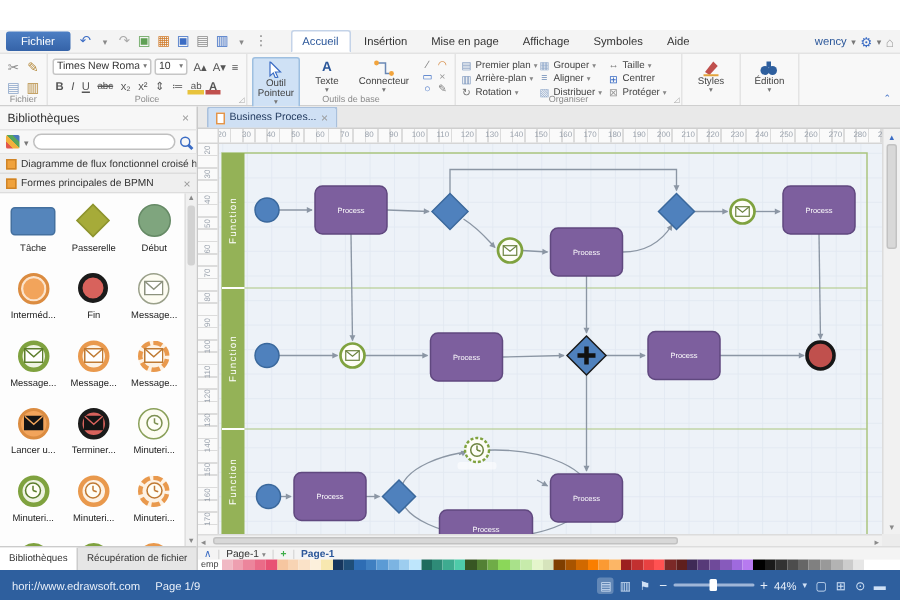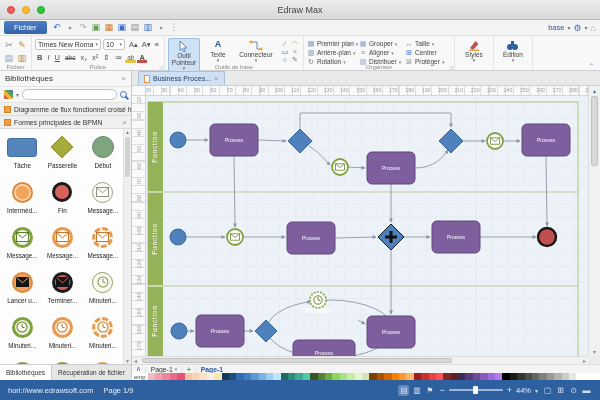--- a/index.html
+++ b/index.html
@@ -175,43 +175,45 @@
 [data-name="presentation-mode-icon"]::before{content:"▬"}
 .ztrack{width:54px;height:2px;background:#9fb6d8;position:relative;border-radius:1px}
 .zknob{position:absolute;left:24px;top:-3px;width:5px;height:8px;background:#fff;border-radius:1px}
 .zbtn{color:#e8eff9;font-size:9px}
 </style>
 </head>
 <body>
 
 <div id="app" data-name="edraw-max-window">
 
-  <div class="titlebar" data-name="title-bar">
-    <span class="tl red" data-name="close-window-button"></span>
-    <span class="tl yel" data-name="minimize-window-button"></span>
-    <span class="tl grn" data-name="zoom-window-button"></span>
-    <div class="wtitle" data-name="window-title">Edraw Max</div>
-  </div>
 
   <div class="menubar" data-name="menu-bar">
     <div class="filebtn" data-name="file-menu-button">Fichier</div>
     <div class="quick" data-name="quick-access">
         <span class="qicon" data-name="undo-icon"></span>
         <span class="qicon" data-name="undo-caret-icon"></span>
         <span class="qicon" data-name="redo-icon"></span>
         <span class="qicon" data-name="new-from-template-icon"></span>
         <span class="qicon" data-name="presentation-icon"></span>
         <span class="qicon" data-name="save-icon"></span>
         <span class="qicon" data-name="print-icon"></span>
         <span class="qicon" data-name="clipboard-panel-icon"></span>
         <span class="qicon" data-name="clipboard-caret-icon"></span>
         <span class="qicon" data-name="more-icon"></span>
       </div>
+    <div class="mtabs" data-name="menu-tabs">
+        <div class="mtab active" data-name="tab-accueil">Accueil</div>
+        <div class="mtab" data-name="tab-ins-rtion">Insértion</div>
+        <div class="mtab" data-name="tab-mise-en-page">Mise en page</div>
+        <div class="mtab" data-name="tab-affichage">Affichage</div>
+        <div class="mtab" data-name="tab-symboles">Symboles</div>
+        <div class="mtab" data-name="tab-aide">Aide</div>
+      </div>
     <div class="menu-right" data-name="account-area">
-      <span class="user" data-name="user-name">base</span>
+      <span class="user" data-name="user-name">wency</span>
       <span class="mcaret" data-name="user-caret-icon">▾</span>
       <span data-name="gear-icon"></span>
       <span class="mcaret" data-name="gear-caret-icon">▾</span>
       <span data-name="home-icon"></span>
     </div>
   </div>
 
   <div class="ribbon" data-name="ribbon">
     <div class="rgroup" data-name="ribbon-group-clipboard">
       <div class="clip-grid" data-name="clipboard-icons">

